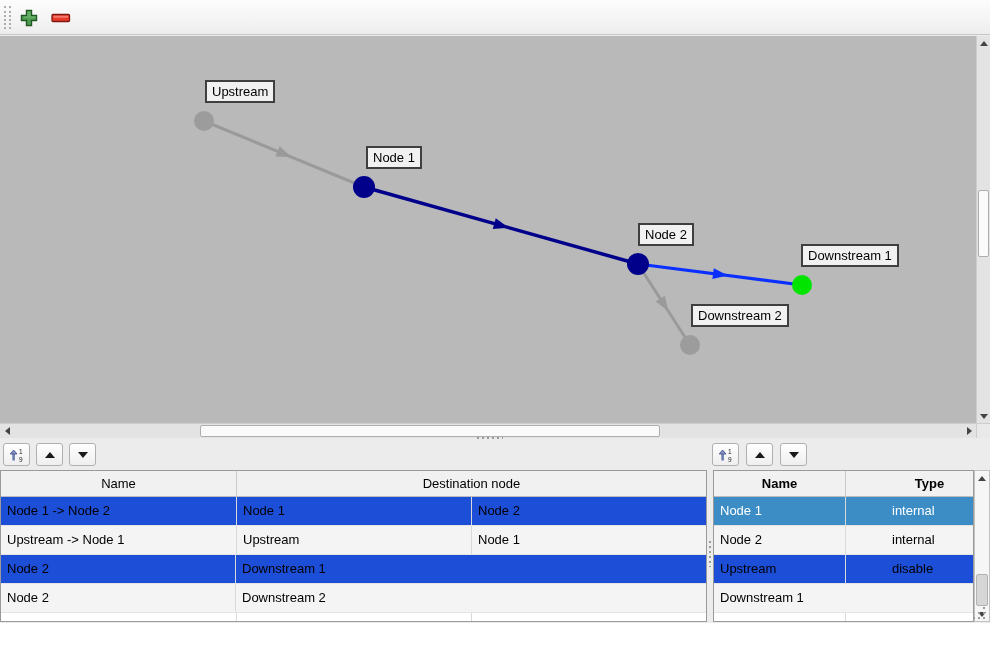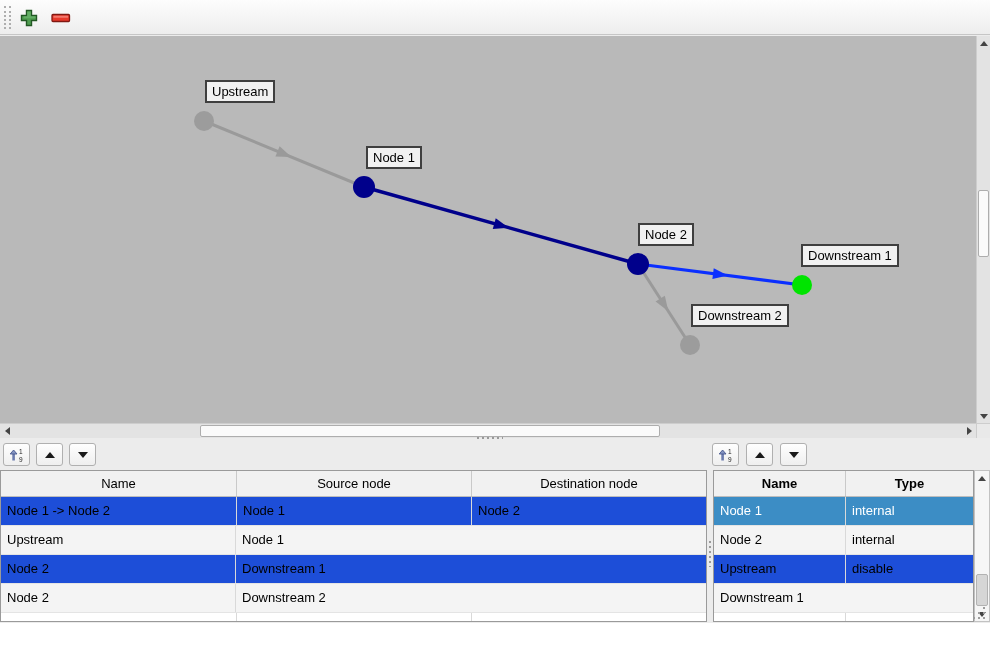--- a/index.html
+++ b/index.html
@@ -67,21 +67,21 @@
   .th { text-align:center; line-height:25px; border-right:1px solid #c9c9c9; overflow:hidden; }
   .th:last-child { border-right:none;text-align:center; }
   #node-table .th { font-weight:bold; }
   .trow { display:flex; height:29px; border-bottom:1px solid #e4e4e4; background:#1d4ed8; }
   .trow.alt { background:#f4f4f4; }
   .trow[data-selected="true"] { color:#fff; }
   .td { line-height:28px; padding:0 6px; border-right:1px solid #d9d9d9; overflow:hidden; white-space:nowrap; }
   .td:last-child { border-right:none; }
   .trow.partial { height:8px; border-bottom:none; background:#fff; }
   .ec1 { width:236px; } .ec2 { width:235px; } .ec3 { flex:1; }
-  .nc1 { width:132px; } .nc2 { flex:1; }
+  .nc1 { width:132px; } .nc2 { flex:1;margin-left:40px; }
   
   .rvscroll { position:absolute; left:974px; top:470px; width:16px; height:152px;
     background:#f6f6f6; border:1px solid #c2c2c2; }
   .rvscroll .sb-btn { width:14px; height:14px; left:0; }
   .rvthumb { position:absolute; left:1px; top:103px; width:12px; height:32px;
     background:#d6d6d6; border:1px solid #b2b2b2; border-radius:2px; }
 </style>
 </head>
 <body>
 
@@ -178,29 +178,29 @@
   <div class="mini-btn" id="node-up">
       <span class="arr tri-up"></span>
     </div>
   <div class="mini-btn" id="node-down">
       <span class="arr tri-down"></span>
     </div>
 
   <div class="tbl" id="edge-table">
     <div class="thead">
       <div class="th ec1">Name</div>
-      <div class="th ec2">Source node</div>
       <div class="th ec3">Destination node</div>
     </div>
     <div class="trow">
       <div class="td ec1">Node 1 -&gt; Node 2</div>
       <div class="td ec2">Node 1</div>
       <div class="td ec3">Node 2</div>
     </div>
     <div class="trow alt">
+      <div class="td ec1">Upstream -&gt; Node 1</div>
       <div class="td ec2">Upstream</div>
       <div class="td ec3">Node 1</div>
     </div>
     <div class="trow">
       <div class="td ec2">Node 2</div>
       <div class="td ec3">Downstream 1</div>
     </div>
     <div class="trow alt">
       <div class="td ec2">Node 2</div>
       <div class="td ec3">Downstream 2</div>

